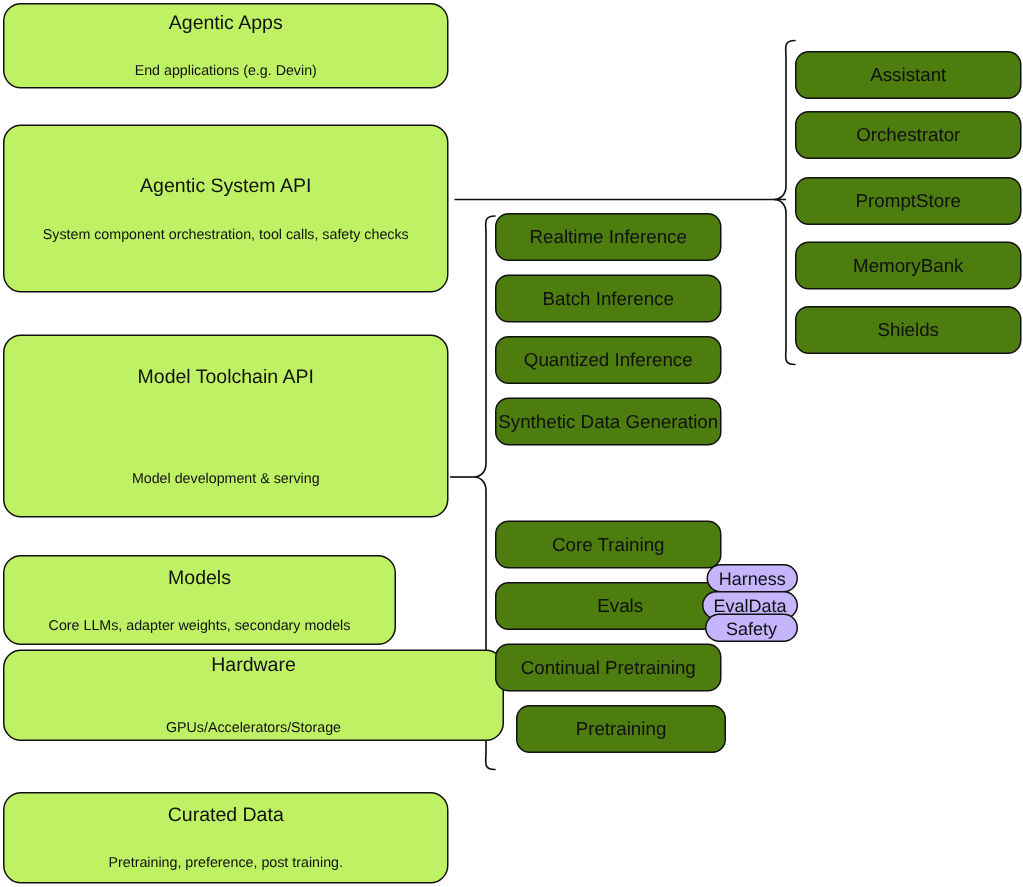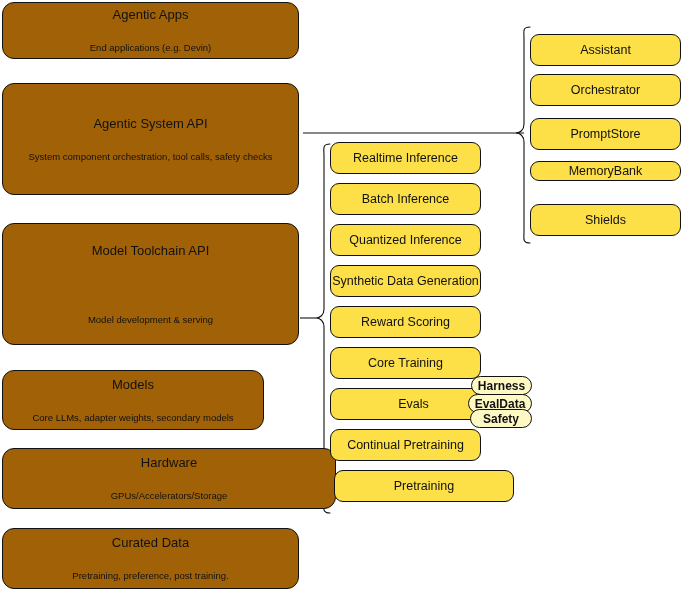--- a/index.html
+++ b/index.html
@@ -13,21 +13,21 @@
     height: 591px;
     background: #ffffff;
     font-family: "Liberation Sans", sans-serif;
     overflow: hidden;
   }
   .stack-box {
     position: absolute;
     box-sizing: border-box;
     border: 1px solid #111111;
     border-radius: 12px;
-    background: #a16207;
+    background: #bef264;
     display: flex;
     flex-direction: column;
     align-items: center;
     justify-content: center;
     text-align: center;
   }
   .stack-title {
     font-size: 13px;
     color: #111111;
     line-height: 17px;
@@ -36,42 +36,41 @@
     font-size: 9.5px;
     color: #111111;
     line-height: 14px;
     margin-top: 18px;
   }
   .pill-box {
     position: absolute;
     box-sizing: border-box;
     border: 1px solid #111111;
     border-radius: 9px;
-    background: #fde047;
+    background: #4d7c0f;
     display: flex;
     align-items: center;
     justify-content: center;
     text-align: center;
     font-size: 12.5px;
     color: #111111;
   }
   .tag-pill {
     position: absolute;
     box-sizing: border-box;
     border: 1px solid #111111;
     border-radius: 999px;
-    background: #fef9c3;
+    background: #c4b5fd;
     display: flex;
     align-items: center;
     justify-content: center;
     text-align: center;
     font-size: 12px;
     color: #111111;
     z-index: 5;
-    font-weight: bold;
   }
   .svg-layer {
     position: absolute;
     left: 0;
     top: 0;
     width: 682px;
     height: 591px;
     pointer-events: none;
   }
 </style>
@@ -104,43 +103,42 @@
   <div class="stack-box" style="left:2px; top:223px; width:297px; height:122px;gap:36px;">
     <div class="stack-title">Model Toolchain API</div>
     <div class="stack-sub">Model development &amp; serving</div>
   </div>
 
   <div class="stack-box" style="left:2px; top:370px; width:262px; height:60px;">
     <div class="stack-title">Models</div>
     <div class="stack-sub">Core LLMs, adapter weights, secondary models</div>
   </div>
 
-  <div class="stack-box" style="left:2px; top:448px; width:334px; height:61px;">
+  <div class="stack-box" style="left:2px; top:433px; width:334px; height:61px;justify-content:space-between;">
     <div class="stack-title">Hardware</div>
     <div class="stack-sub">GPUs/Accelerators/Storage</div>
   </div>
 
   <div class="stack-box" style="left:2px; top:528px; width:297px; height:61px;">
     <div class="stack-title">Curated Data</div>
     <div class="stack-sub">Pretraining, preference, post training.</div>
   </div>
 
   <div class="pill-box" style="left:330px; top:142px; width:151px; height:32px;">Realtime Inference</div>
   <div class="pill-box" style="left:330px; top:224px; width:151px; height:32px;">Quantized Inference</div>
   <div class="pill-box" style="left:330px; top:183px; width:151px; height:32px;">Batch Inference</div>
   <div class="pill-box" style="left:330px; top:265px; width:151px; height:32px;">Synthetic Data Generation</div>
-  <div class="pill-box" style="left:330px; top:306px; width:151px; height:32px;">Reward Scoring</div>
   <div class="pill-box" style="left:330px; top:347px; width:151px; height:32px;">Core Training</div>
   <div class="pill-box" style="left:330px; top:388px; width:151px; height:32px;padding-left:16px;">Evals</div>
   <div class="pill-box" style="left:330px; top:429px; width:151px; height:32px;">Continual Pretraining</div>
-  <div class="pill-box" style="left:334px; top:470px; width:180px; height:32px;">Pretraining</div>
+  <div class="pill-box" style="left:344px; top:470px; width:140px; height:32px;">Pretraining</div>
 
   <div class="tag-pill" style="left:471px; top:376px; width:61px; height:19px;">Harness</div>
   <div class="tag-pill" style="left:468px; top:394px; width:64px; height:19px;">EvalData</div>
   <div class="tag-pill" style="left:470px; top:409px; width:62px; height:19px;">Safety</div>
 
   <div class="pill-box" style="left:530px; top:34px; width:151px; height:32px;">Assistant</div>
   <div class="pill-box" style="left:530px; top:74px; width:151px; height:32px;">Orchestrator</div>
   <div class="pill-box" style="left:530px; top:118px; width:151px; height:32px;">PromptStore</div>
-  <div class="pill-box" style="left:530px; top:161px; width:151px; height:20px;">MemoryBank</div>
+  <div class="pill-box" style="left:530px; top:161px; width:151px; height:32px;">MemoryBank</div>
   <div class="pill-box" style="left:530px; top:204px; width:151px; height:32px;">Shields</div>
 
 </div>
 
 </body></html>

